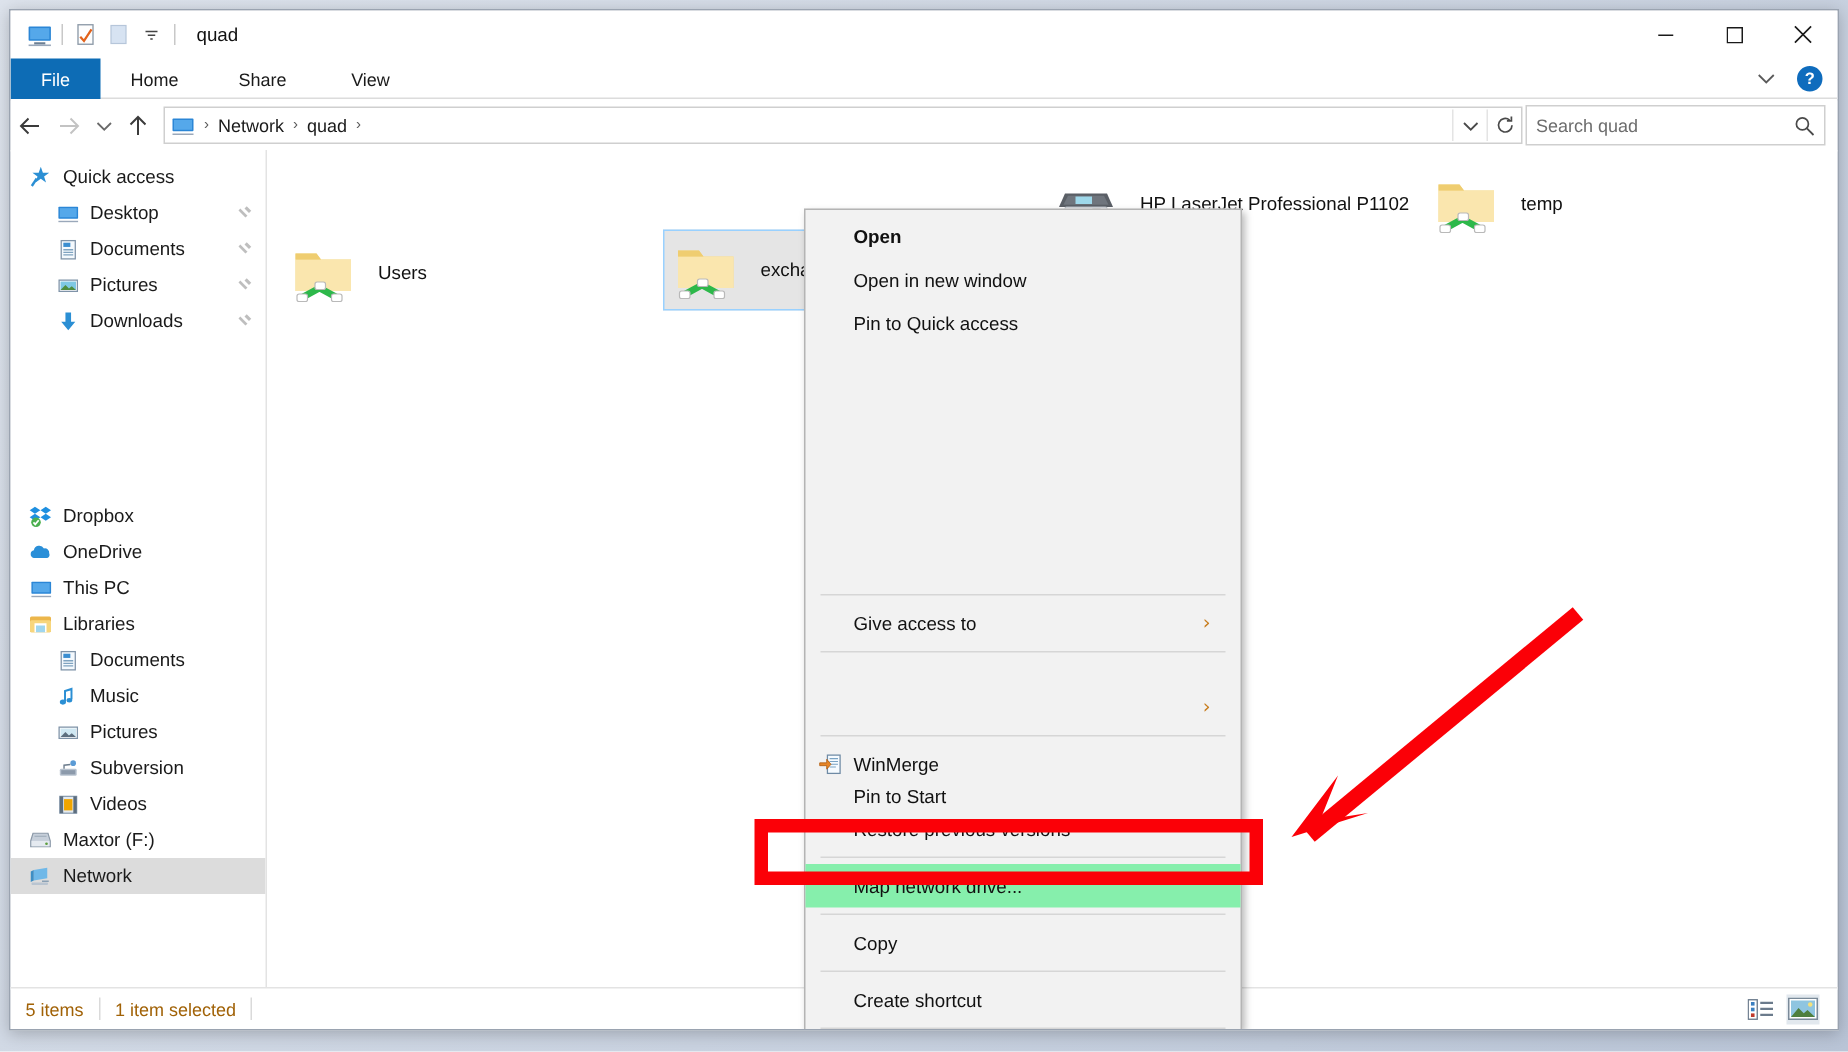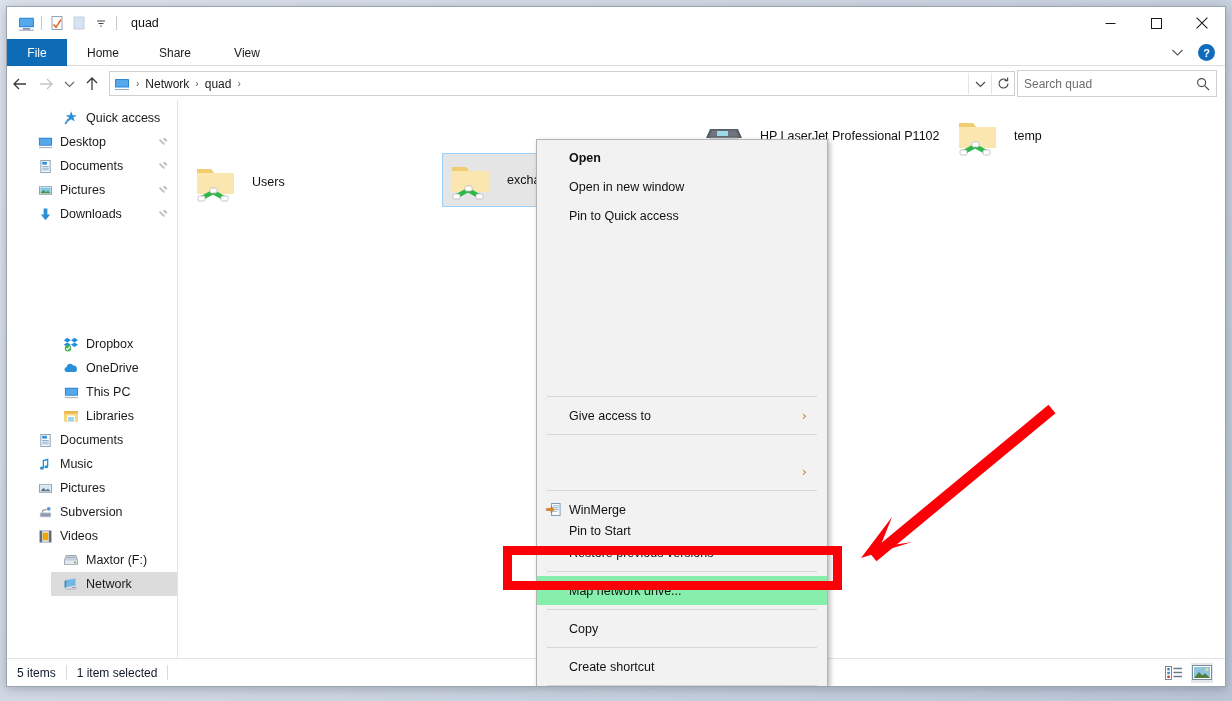--- a/index.html
+++ b/index.html
@@ -151,21 +151,21 @@
     height: 24px; display: flex; align-items: center;
     font-size: 12.5px; color: #1a1a1a;
     padding-right: 8px; white-space: nowrap;
   }
   .navitem.sel { background: #dcdcdc; }
   .navitem .ic {
     width: 16px; height: 16px; margin-right: 7px;
     display: inline-flex; align-items: center; justify-content: center;
     flex: 0 0 16px;
   }
-  .lvl1 { padding-left: 12px; margin-left: 44px; }
+  .lvl1 { padding-left: 12px; }
   .lvl2 { padding-left: 30px; }
   .pin { margin-left: auto; opacity: .55; }
   .navgap { height: 14px; }
 
   
   #content {
     flex: 1 1 auto; position: relative;
     background: #ffffff; overflow: hidden;
   }
   .tile {
@@ -186,21 +186,21 @@
   }
   .ficon { width: 48px; height: 48px; position: relative; flex: 0 0 48px; }
 
   
   #status {
     position: absolute; left: 0; bottom: 0;
     width: 100%; height: 27px;
     background: #ffffff;
     border-top: 1px solid #e3e3e3;
     display: flex; align-items: center;
-    font-size: 12px; color: #0f172a;
+    font-size: 12px; color: #a16207;
   }
   .st-item { padding: 0 10px; }
   .st-div { width: 1px; height: 15px; background: #dadada; }
   .st-right { margin-left: auto; display: flex; align-items: center; gap: 6px; padding-right: 12px; }
   .viewbtn { width: 22px; height: 20px; display: flex; align-items: center; justify-content: center; }
   .viewbtn.act { background: #e2e8ee; }
 
   
   #ctxmenu {
     position: absolute;

